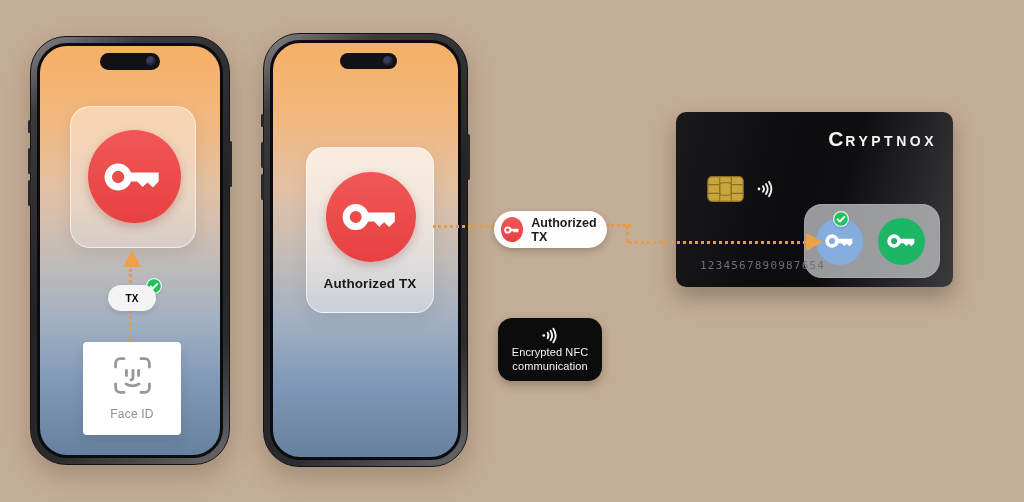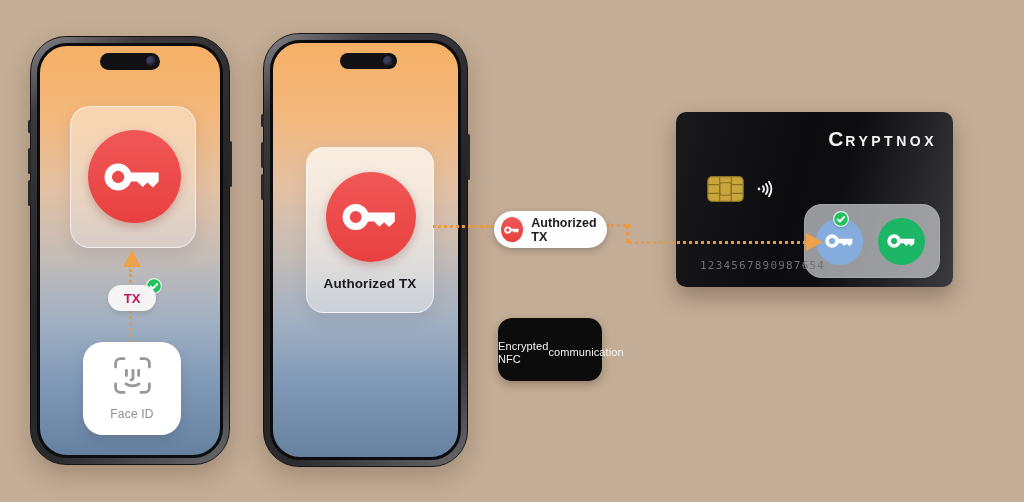--- a/index.html
+++ b/index.html
@@ -71,25 +71,25 @@
     border-top:9.5px solid transparent; border-bottom:9.5px solid transparent;
     border-left:17px solid #eda14b;
   }
 
   
   .tx-pill {
     position:absolute; z-index:22;
     width:48px; height:26px; border-radius:13px;
     background:#f4f4f5; box-shadow:0 2px 5px rgba(0,0,0,.12);
     display:flex; align-items:center; justify-content:center;
-    font-size:13px; font-weight:700; color:#be185d;
+    font-size:10px; font-weight:700; color:#000000;
   }
   .faceid-card {
     position:absolute; z-index:22;
-    width:98px; height:93px; border-radius:20px;
+    width:98px; height:93px; border-radius:4px;
     background:#fff; box-shadow:0 5px 12px rgba(40,40,60,.14);
     display:flex; flex-direction:column; align-items:center;
     padding-top:11px; gap:9px;
   }
   .faceid-label { font-size:12px; color:#8e8e93; letter-spacing:.2px; }
 
   
   .auth-label {
     position:absolute; left:0; right:0; text-align:center;
     font-size:13.5px; font-weight:700; color:#1a1a1e; letter-spacing:.1px;
@@ -102,21 +102,21 @@
     background:#fdfdfd; box-shadow:0 3px 7px rgba(0,0,0,.22);
     display:flex; align-items:center; gap:8px; padding-left:7px;
   }
   .auth-pill .pill-text { font-size:12.5px; font-weight:700; color:#1c1c20; }
 
   
   .nfc-box {
     position:absolute; left:498px; top:318px;
     width:104px; height:63px; border-radius:14px;
     background:#0c0c0d; box-shadow:0 4px 10px rgba(50,35,20,.3);
-    display:flex; flex-direction:row; align-items:center;
+    display:flex; flex-direction:column; align-items:center;
     padding-top:7px; color:#f4f4f4;
   }
   .nfc-box .nfc-line { font-size:11px; line-height:13.5px; letter-spacing:.1px; }
 
   
   .crypto-card {
     position:absolute; left:676px; top:112px;
     width:277px; height:175px; border-radius:10px;
     background:linear-gradient(105deg,#1a1a1d 0%,#0c0c0e 42%,#0e0e11 58%,#3a3a3f 100%);
     box-shadow:0 10px 22px rgba(50,35,20,.35);

